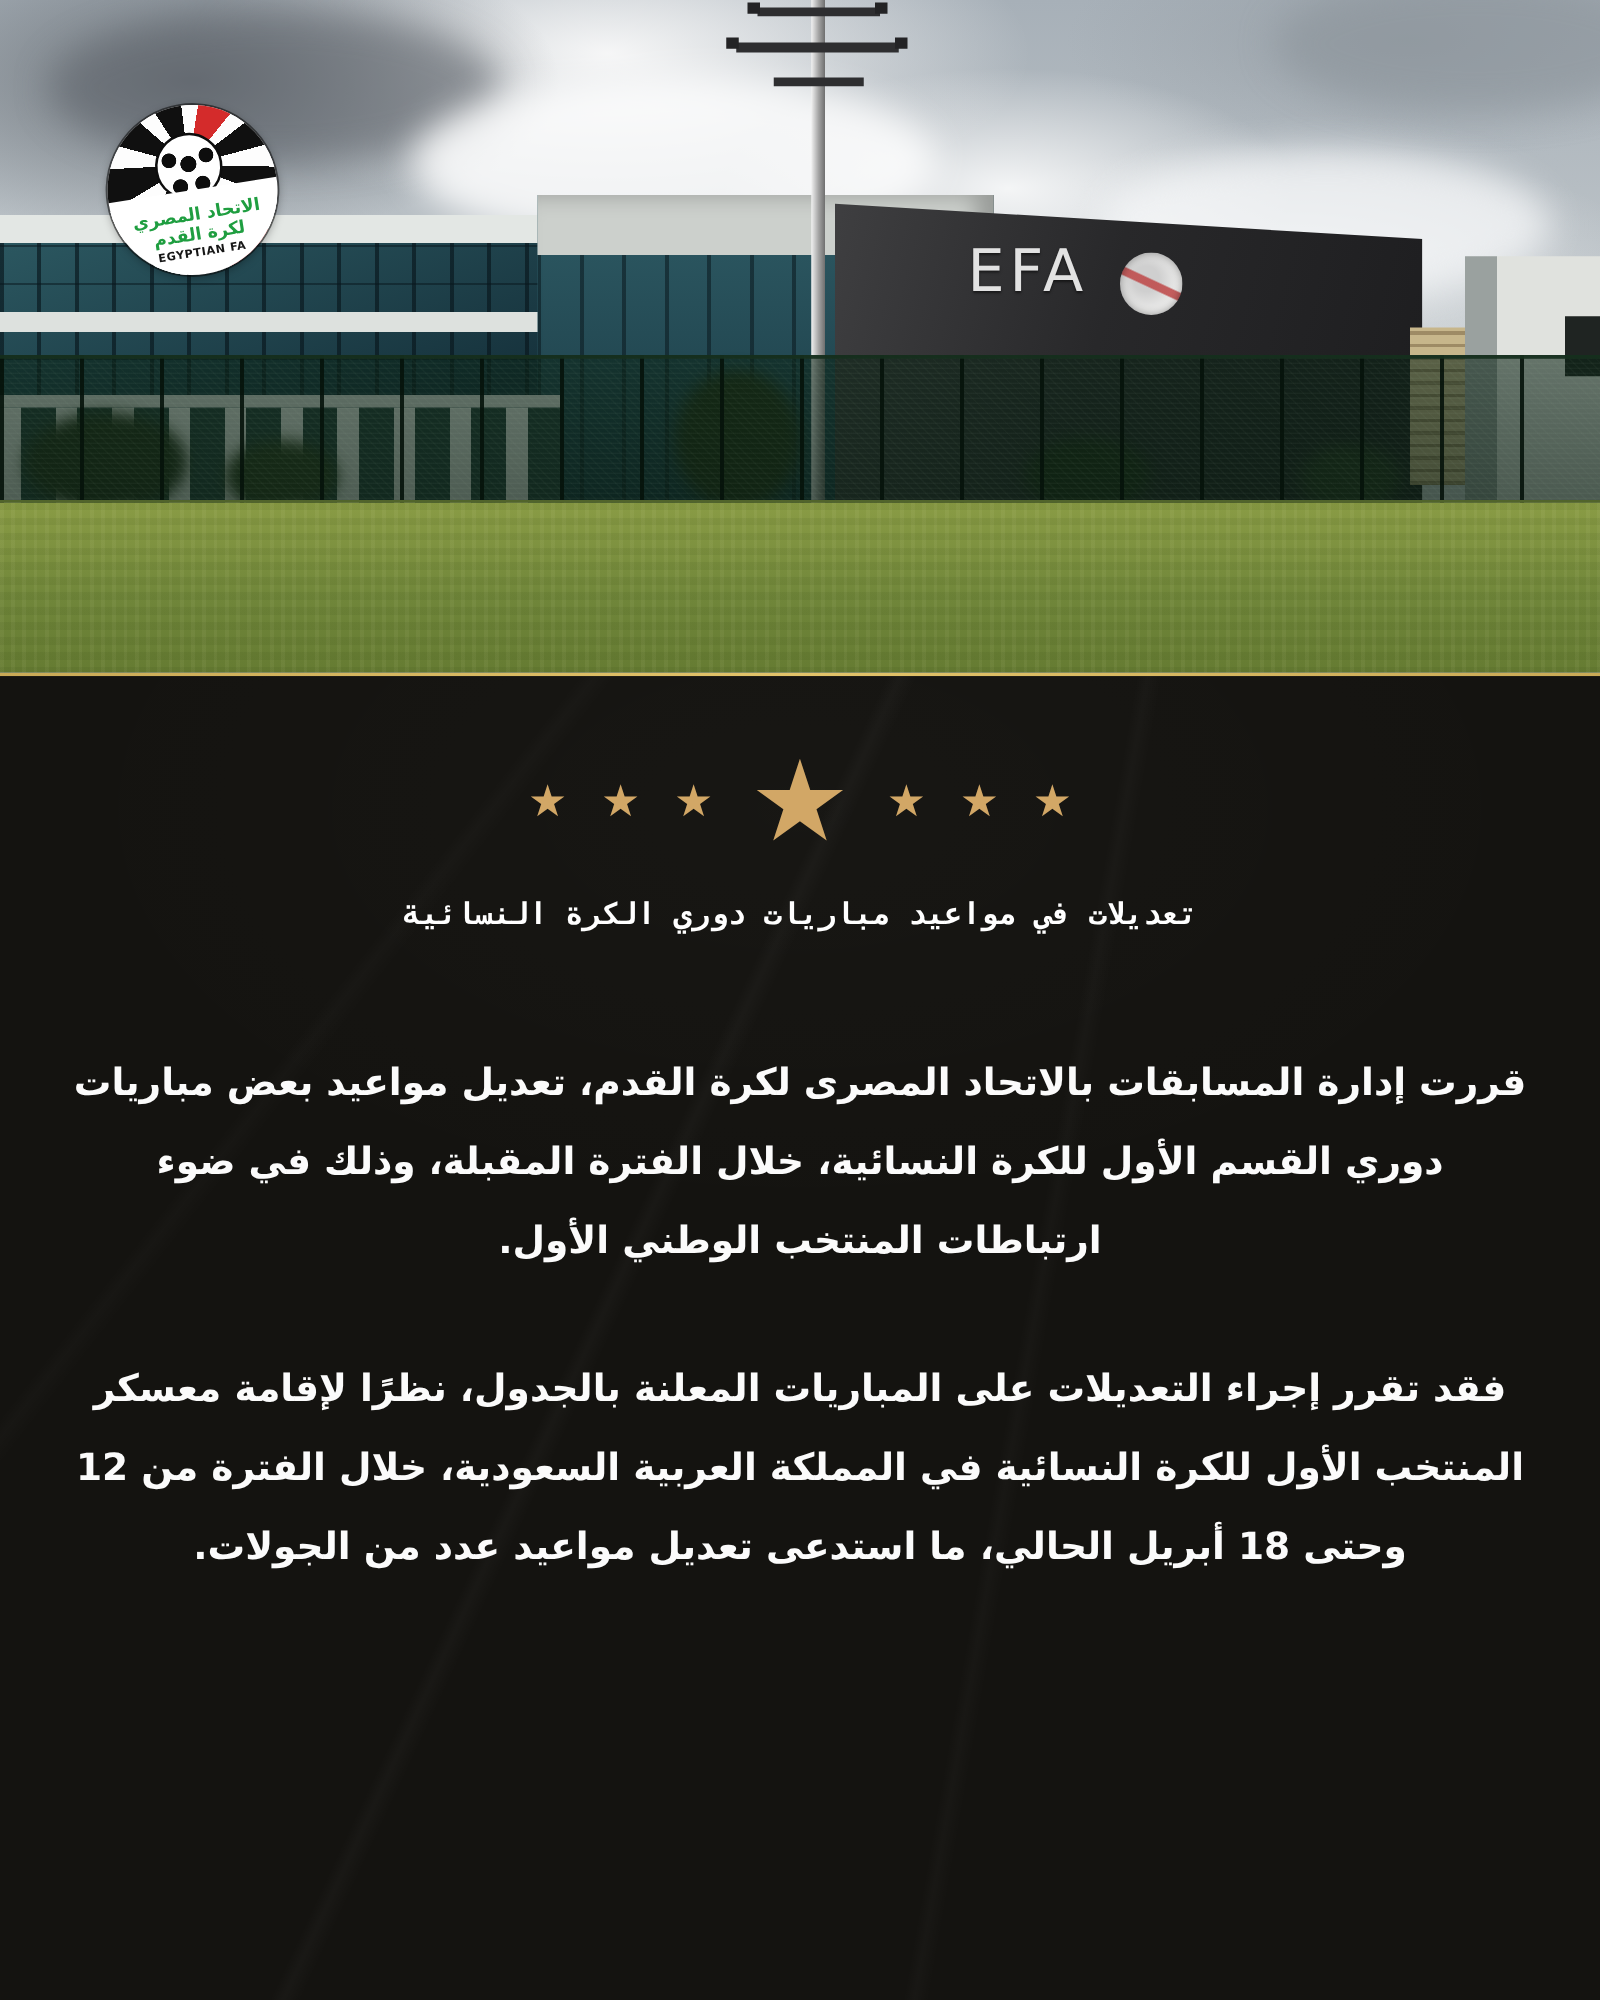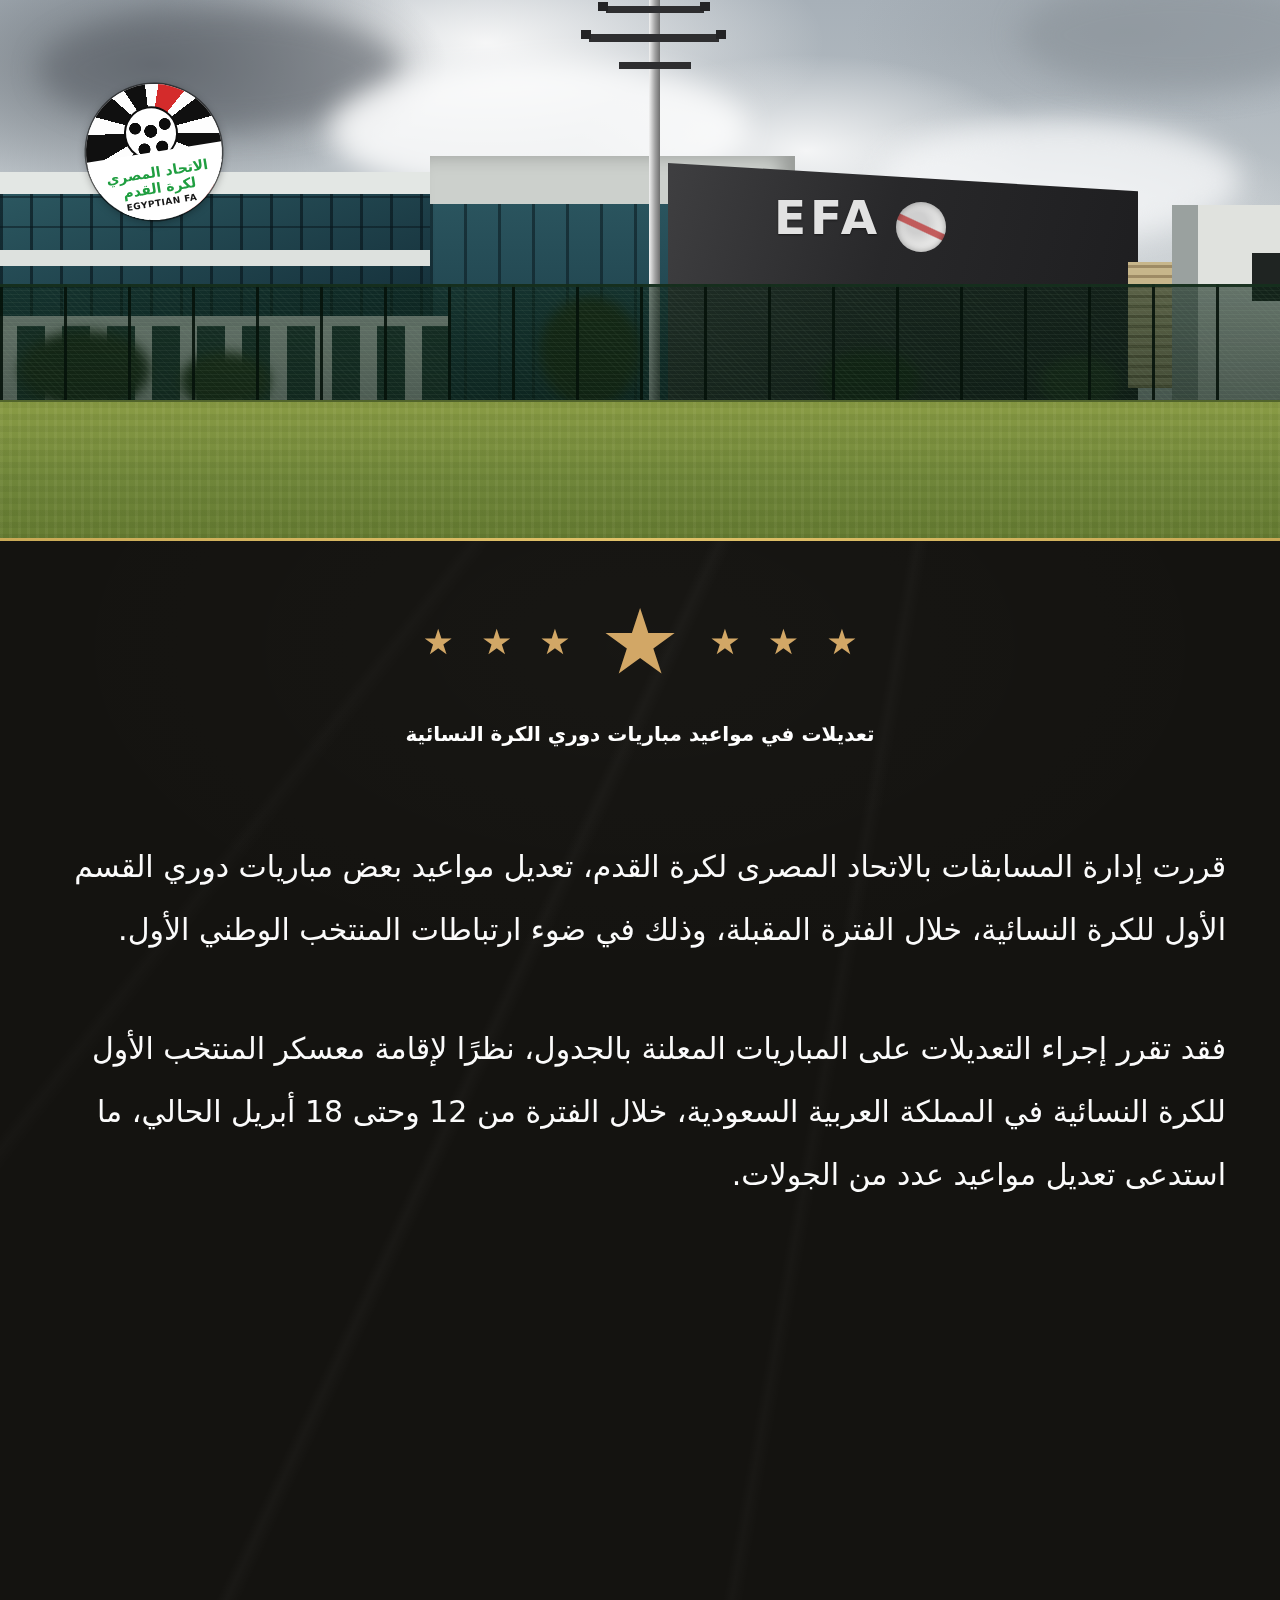--- a/index.html
+++ b/index.html
@@ -31,21 +31,21 @@
       linear-gradient(160deg,#2d5a63,#16323c 70%);}
   .bldg-center{position:absolute;left:430px;top:156px;width:365px;height:252px;
     background:
       linear-gradient(#ccd0cc 0 48px, rgba(0,0,0,0) 48px),
       repeating-linear-gradient(90deg, rgba(12,28,34,.6) 0 3px, rgba(0,0,0,0) 3px 34px),
       linear-gradient(#2a545e 48px,#1a3a44);
     box-shadow:inset -14px 0 18px rgba(0,0,0,.25);}
   .bldg-black{position:absolute;left:668px;top:150px;width:470px;height:258px;
     clip-path:polygon(0 5%,100% 16%,100% 100%,0 100%);
     background:linear-gradient(105deg,#3f3f41,#28282a 45%,#1d1d1f);}
-  .efa-sign{position:absolute;left:106px;top:40px;font-size:47px;font-weight:700;
+  .efa-sign{position:absolute;left:106px;top:40px;font-size:47px;font-weight:400;
     letter-spacing:4px;color:#e2e2e2;text-shadow:0 1px 2px rgba(0,0,0,.5);}
   .efa-crest{position:absolute;left:228px;top:52px;width:50px;height:50px;border-radius:50%;
     background:
       linear-gradient(25deg, rgba(0,0,0,0) 44%, rgba(190,70,70,.85) 46% 54%, rgba(0,0,0,0) 56%),
       radial-gradient(circle at 42% 42%, #cfcfcf 25%, #f0f0ef 70%);
     box-shadow:inset 0 0 7px rgba(0,0,0,.4);}
   .bldg-beige{position:absolute;left:1128px;top:262px;width:62px;height:126px;
     background:repeating-linear-gradient(0deg, rgba(96,74,44,.4) 0 3px, rgba(0,0,0,0) 3px 10px),#c7b68b;}
   .bldg-right{position:absolute;left:1172px;top:205px;width:108px;height:203px;
     background:linear-gradient(90deg,#9aa19f 0 26px,#e0e2de 26px);}
@@ -119,24 +119,24 @@
     background:
       linear-gradient(115deg, rgba(0,0,0,0) 40%, rgba(255,255,255,.022) 40.6%, rgba(0,0,0,0) 41.4%),
       linear-gradient(100deg, rgba(0,0,0,0) 62%, rgba(255,255,255,.018) 62.6%, rgba(0,0,0,0) 63.4%),
       linear-gradient(128deg, rgba(0,0,0,0) 22%, rgba(255,255,255,.016) 22.6%, rgba(0,0,0,0) 23.4%),
       radial-gradient(ellipse 900px 500px at 50% 10%, rgba(255,255,255,.015), rgba(0,0,0,0) 70%);}
   .stars{position:relative;padding-top:56px;height:90px;display:flex;align-items:center;
     justify-content:center;gap:27px;color:#d2a766;}
   .star-s{font-size:35px;line-height:1;}
   .star-l{font-size:90px;line-height:1;margin:0 2px;}
   .title{position:relative;margin:24px auto 0;width:1100px;text-align:center;
-    font-size:20px;font-weight:bold;color:#ffffff;line-height:46px;}
+    font-size:24px;font-weight:bold;color:#ffffff;line-height:46px;font-family:Liberation Mono, monospace;}
   .paras{position:relative;margin-top:78px;}
-  .paras p{width:1172px;margin:0 auto 56px;text-align:right;
-    font-size:30px;line-height:63px;font-weight:normal;color:#fbfbfb;}
+  .paras p{width:1172px;margin:0 auto 56px;text-align:center;
+    font-size:30px;line-height:63px;font-weight:bold;color:#fbfbfb;}
 </style>
 </head>
 <body>
 
 <div class="poster">
 
   <div class="photo">
     <div class="sky"></div>
     <div class="cloud c1"></div>
     <div class="cloud c2"></div>

